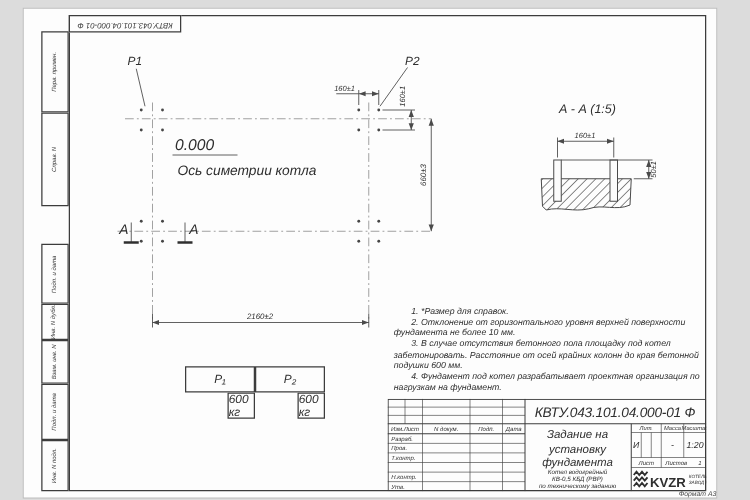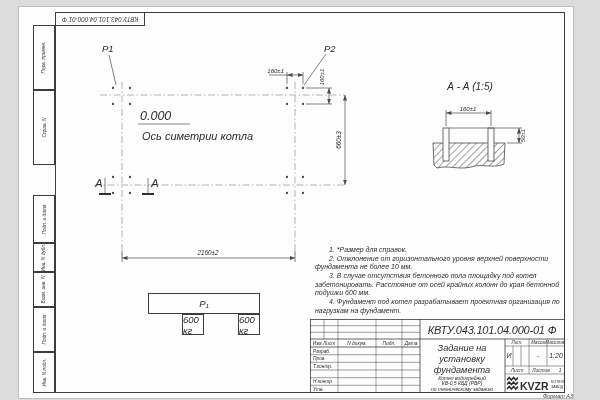--- a/index.html
+++ b/index.html
@@ -164,20 +164,21 @@
 <div id="notes" class="abs">
   <p>1. *Размер для справок.</p>
   <p>2. Отклонение от горизонтального уровня верхней поверхности фундамента не более 10 мм.</p>
   <p>3. В случае отсутствия бетонного пола площадку под котел забетонировать. Расстояние от осей крайних колонн до края бетонной подушки 600 мм.</p>
   <p>4. Фундамент под котел разрабатывает проектная организация по нагрузкам на фундамент.</p>
 </div>
 
 <div id="loadtable" class="abs">
   <div class="lt-row">
     <div class="lt-cell lt-h">Р₁</div>
+    <div class="lt-cell lt-h">Р₂</div>
   </div>
   <div class="lt-row">
     <div class="lt-cell lt-v">600 кг</div>
     <div class="lt-cell lt-v">600 кг</div>
   </div>
 </div>
 
 <svg class="abs" style="left:310px;top:319px;" width="255" height="74" viewBox="0 0 255 74">
   <rect x="0.5" y="0.5" width="254" height="73" class="tbl"></rect>
 

